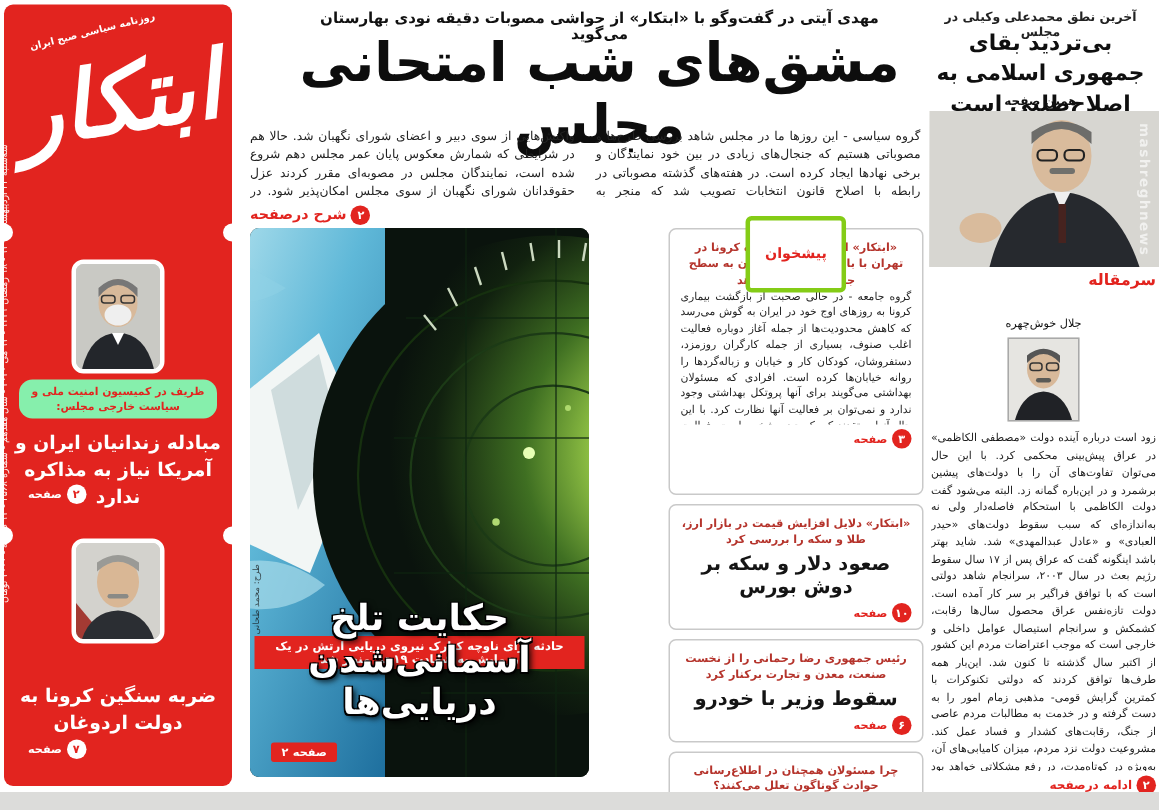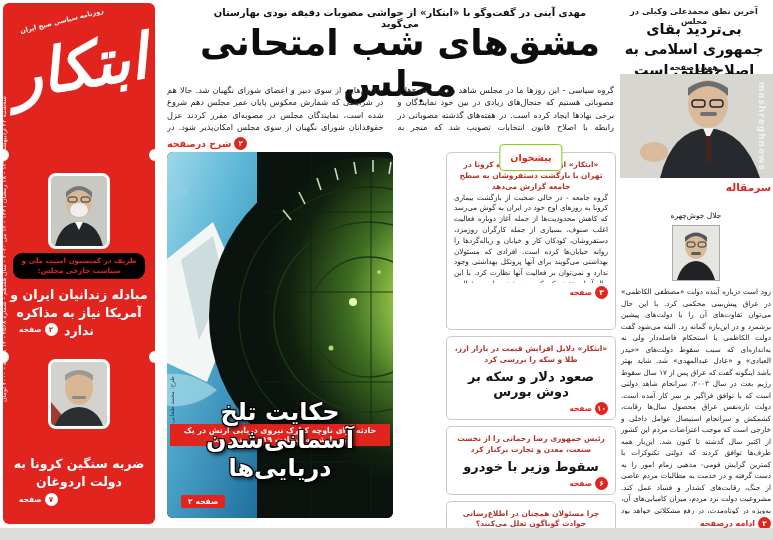--- a/index.html
+++ b/index.html
@@ -11,21 +11,21 @@
   
   #red-col{left:3px;top:3px;width:152px;height:521px;background:#e2241f;border-radius:6px;}
   #logo-text{left:0;right:0;top:-6px;height:140px;color:#fff;font-size:62px;font-weight:bold;
     text-align:center;line-height:140px;transform:rotate(-9deg);font-style:italic;}
   #logo-tagline{top:14px;left:16px;color:#fff;font-size:6.5px;transform:rotate(-14deg);font-weight:bold;}
   #dateline{left:0px;top:96px;height:350px;color:#fff;font-size:6.3px;white-space:nowrap;
     writing-mode:vertical-rl;transform:rotate(180deg);letter-spacing:.3px;opacity:.95;}
   .notch{position:absolute;width:12px;height:12px;background:#fff;border-radius:50%;}
   .photo-frame{position:absolute;left:45px;width:56px;border:3px solid #fff;border-radius:8px;
     overflow:hidden;background:#cfcfcb;}
-  .t-kicker{position:absolute;left:10px;right:10px;background:#000000;border-radius:9px;
+  .t-kicker{position:absolute;left:10px;right:10px;background:#86efac;border-radius:9px;
     padding:3px 4px;color:#e2241f;font-size:7.2px;font-weight:bold;text-align:center;line-height:1.4;}
   .t-head{position:absolute;left:6px;right:6px;color:#fff;font-size:12.5px;font-weight:bold;
     text-align:center;line-height:1.45;}
   .t-badge{position:absolute;left:16px;color:#fff;font-size:7.5px;font-weight:bold;direction:rtl;
     display:flex;align-items:center;gap:3px;}
   .t-badge .num{width:13px;height:13px;border-radius:50%;background:#fff;color:#e2241f;
     display:inline-flex;align-items:center;justify-content:center;font-size:7.5px;}
   
   #lead-kicker{top:7px;left:205px;width:390px;text-align:center;font-size:10px;font-weight:bold;color:#111;}
   #lead-headline{top:22px;left:180px;width:440px;text-align:center;font-size:36px;font-weight:800;color:#0d0d0d;}
@@ -52,21 +52,21 @@
   #editorial .title{color:#e2241f;font-weight:bold;font-size:12.5px;text-align:right;margin-top:4px;}
   #editorial .body{font-size:7.2px;color:#1a1a1a;text-align:justify;line-height:1.6;margin-top:3px;
     max-height:228px;overflow:hidden;}
   #editorial .more{margin-top:3px;font-size:8px;}
   
   #newsstand{top:152px;left:446px;width:170px;}
   .ns-box{position:relative;border:1px solid #c9c9c9;border-radius:5px;background:#fff;
     padding:7px 7px 4px;margin-bottom:6px;box-sizing:border-box;}
   #ns-box-0{height:178px;}
   .ns-label{position:absolute;top:-9px;left:50%;transform:translateX(-50%);background:#fff;
-    border:1px solid #84cc16;border-radius:4px;padding:7px 10px;color:#e2241f;font-weight:bold;
+    border:3px solid #84cc16;border-radius:4px;padding:17px 10px;color:#e2241f;font-weight:bold;
     font-size:9.5px;white-space:nowrap;}
   .ns-kicker{font-size:7.5px;color:#b5342c;font-weight:bold;text-align:center;line-height:1.45;}
   .ns-head-big{font-size:17px;font-weight:800;text-align:center;color:#141414;margin:3px 0;}
   .ns-head{font-size:13px;font-weight:800;text-align:center;color:#141414;margin:3px 0 2px;}
   .ns-body{font-size:7.2px;color:#222;text-align:justify;line-height:1.5;max-height:90px;overflow:hidden;}
   .ns-badge{margin-top:3px;font-size:7.5px;}
   
   #photo-story{top:152px;left:167px;width:226px;height:366px;border-radius:6px;overflow:hidden;background:#0a130d;}
   #ps-caption{position:absolute;left:3px;right:3px;bottom:72px;background:#e2241f;color:#fff;
     font-size:7.8px;font-weight:bold;text-align:center;padding:2px 3px;}

